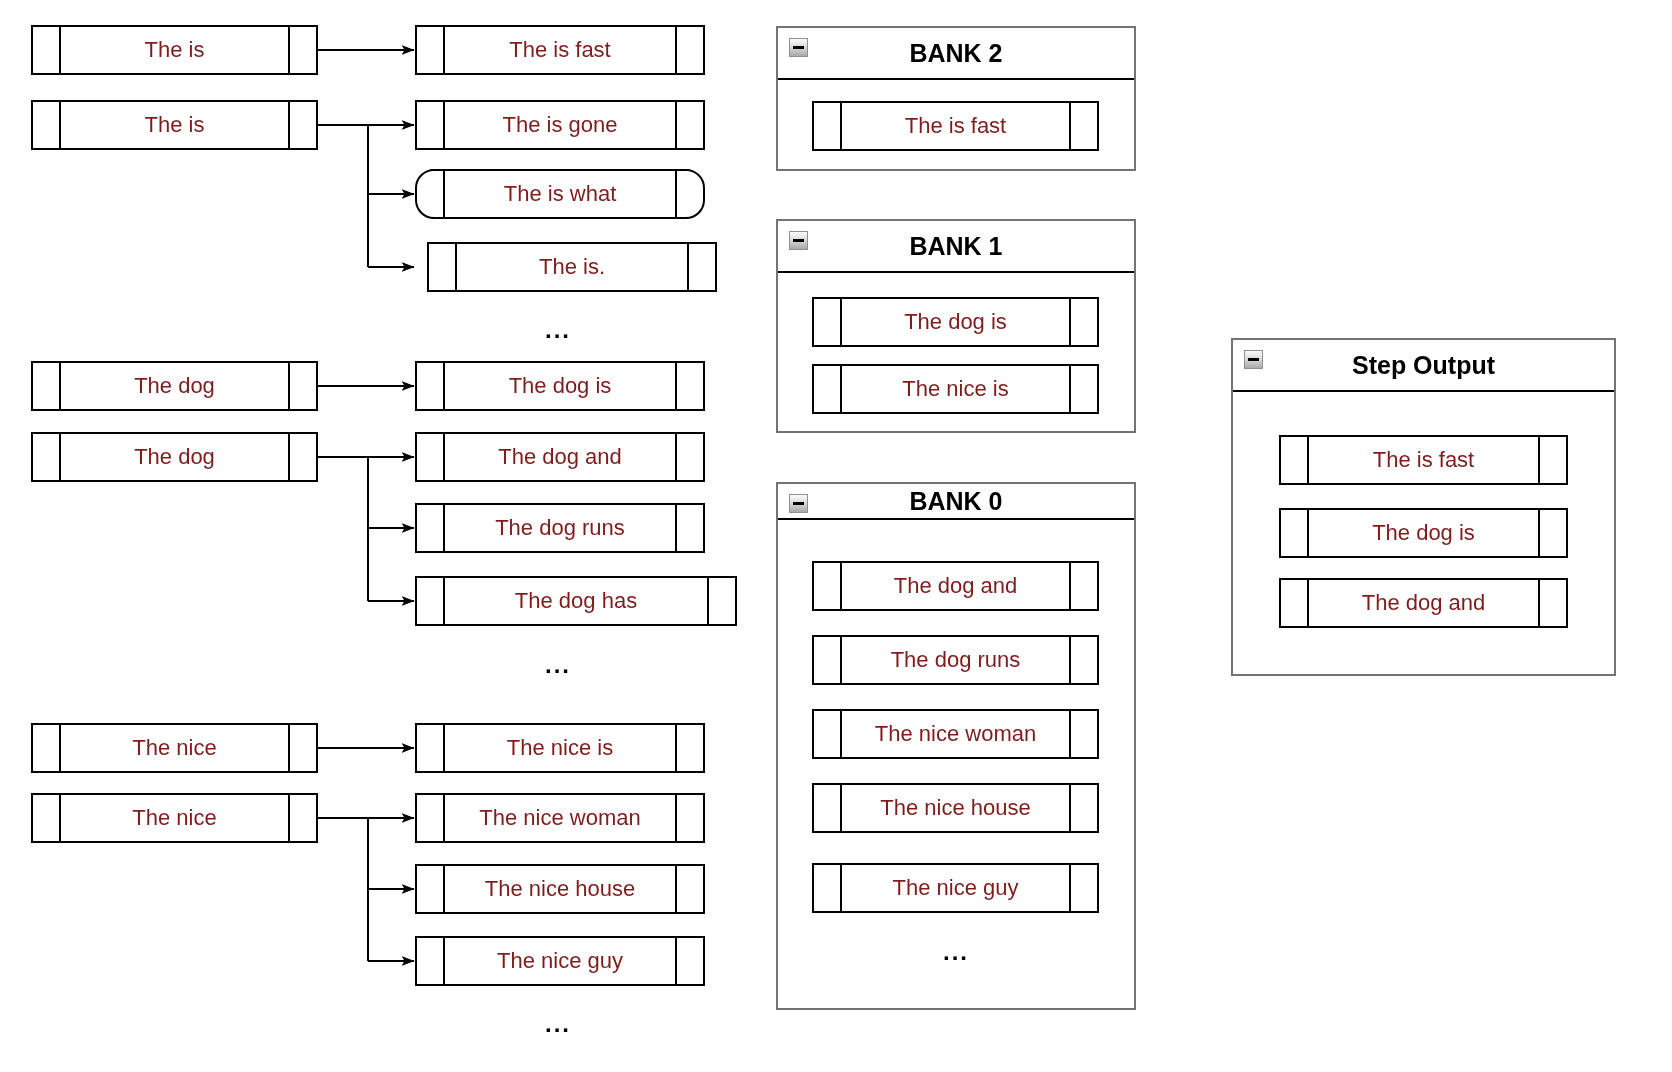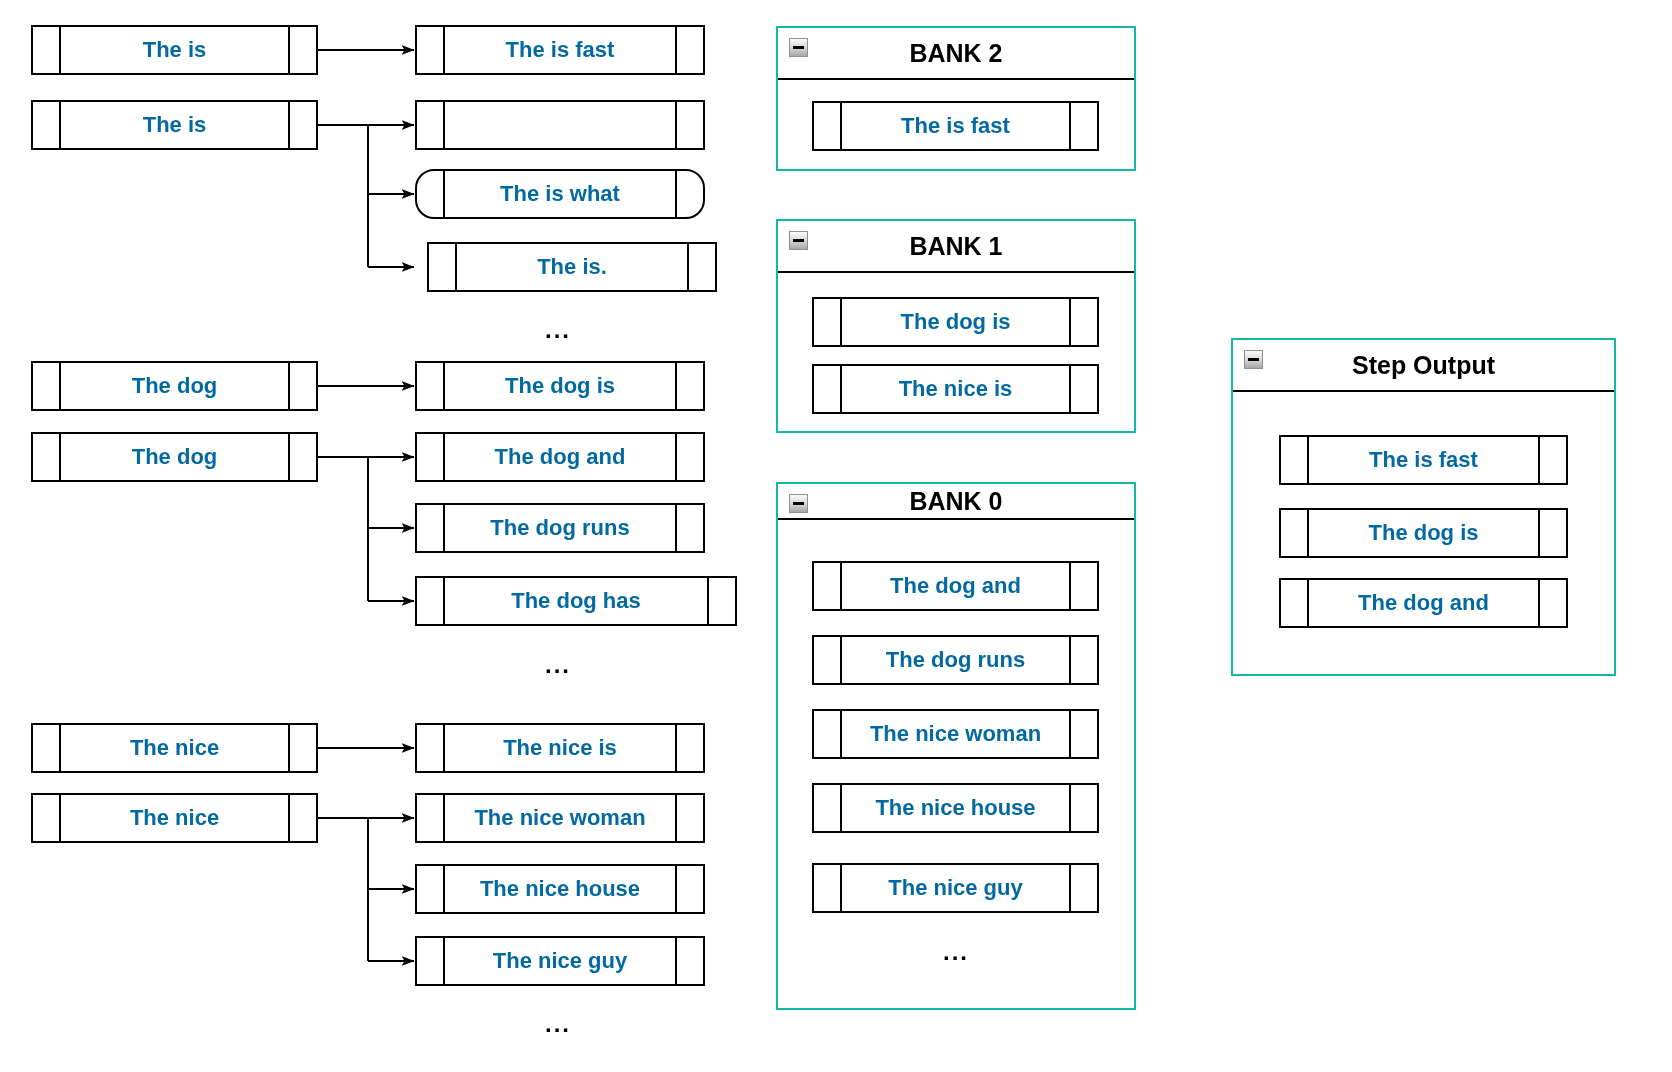--- a/index.html
+++ b/index.html
@@ -7,24 +7,24 @@
   #canvas{position:relative;width:1672px;height:1072px;background:#ffffff;overflow:hidden;}
   #connector-layer{position:absolute;left:0;top:0;width:1672px;height:1072px;pointer-events:none;}
 
   
   .pbox{position:absolute;background:#ffffff;border:2px solid #000000;box-sizing:border-box;}
   .pbox .cell{position:absolute;top:0;bottom:0;width:2px;background:#000000;}
   .pbox .cell.left{left:26px;}
   .pbox .cell.right{right:26px;}
   .pbox .lbl{position:absolute;left:30px;right:30px;top:0;bottom:0;
              display:flex;align-items:center;justify-content:center;
-             font-size:22px;color:#0369a1;white-space:nowrap;font-weight:bold;}
+             font-size:22px;color:#7f1d1d;white-space:nowrap;}
 
   
-  .panel{position:absolute;border:2px solid #14b8a6;box-sizing:border-box;background:#ffffff;}
+  .panel{position:absolute;border:2px solid #737373;box-sizing:border-box;background:#ffffff;}
   .panel .hdr{position:absolute;left:0;right:0;top:0;border-bottom:2px solid #000000;
               display:flex;align-items:center;justify-content:center;box-sizing:border-box;
               font-weight:bold;font-size:25px;color:#000000;}
   .cbtn{position:absolute;left:11px;top:10px;width:19px;height:19px;box-sizing:border-box;
         border:1px solid #8f8f8f;background:linear-gradient(180deg,#fbfbfb 0%,#dcdcdc 45%,#a8a8a8 100%);}
   .cbtn .minus{position:absolute;left:3px;right:3px;top:7px;height:3px;background:#000000;}
 
   .ell{position:absolute;transform:translate(-50%,-50%);font-size:24px;font-weight:bold;
        letter-spacing:2px;color:#000000;}
 </style>
@@ -67,20 +67,21 @@
       <span class="lbl">The is fast</span>
       <span class="cell right"></span>
     </div>
     <div class="pbox" style="left: 31px; top: 100px; width: 287px; height: 50px;">
       <span class="cell left"></span>
       <span class="lbl">The is</span>
       <span class="cell right"></span>
     </div>
     <div class="pbox" style="left: 415px; top: 100px; width: 290px; height: 50px;">
       <span class="cell left"></span>
+      <span class="lbl">The is gone</span>
       <span class="cell right"></span>
     </div>
     <div class="pbox" style="left: 415px; top: 169px; width: 290px; height: 50px; border-radius: 19px;">
       <span class="cell left"></span>
       <span class="lbl">The is what</span>
       <span class="cell right"></span>
     </div>
     <div class="pbox" style="left: 427px; top: 242px; width: 290px; height: 50px;">
       <span class="cell left"></span>
       <span class="lbl">The is.</span>

